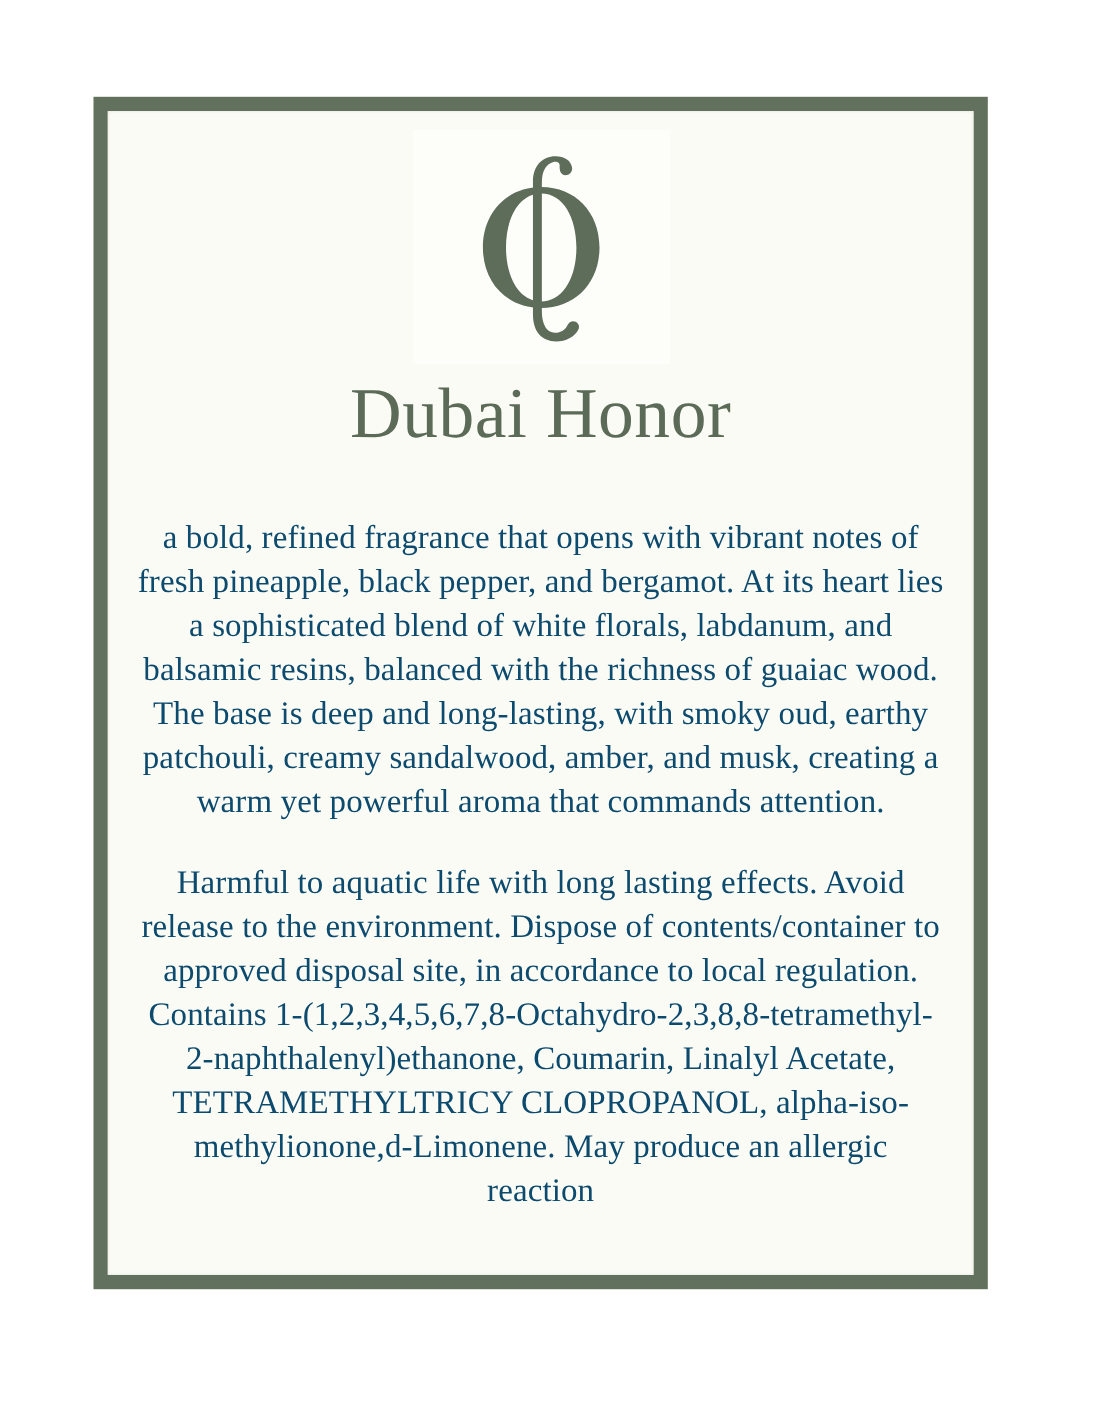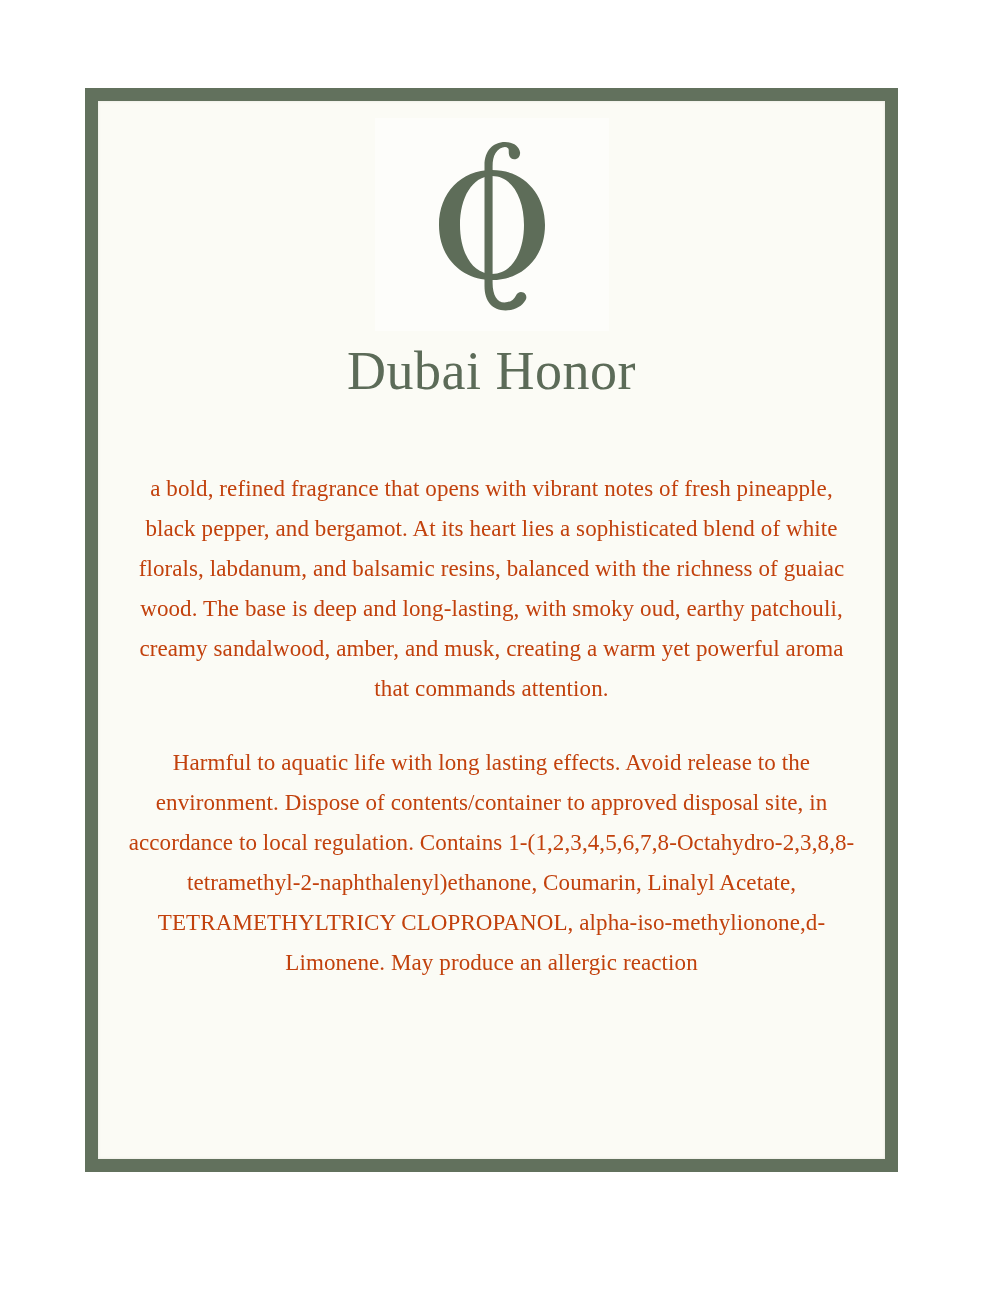--- a/index.html
+++ b/index.html
@@ -56,41 +56,41 @@
 
   
   #product-title {
     position: absolute;
     left: 0;
     right: 0;
     top: 243px;
     text-align: center;
     color: #5c6b58;
     font-family: "Liberation Serif", "DejaVu Serif", serif;
-    font-size: 54px;
+    font-size: 65px;
     line-height: 1.0;
     letter-spacing: 0.5px;
     font-weight: 400;
     white-space: nowrap;
   }
 
   
   #copy-area {
     position: absolute;
     left: 50%;
     transform: translateX(-50%);
     top: 368px;
     width: 735px;
     text-align: center;
   }
 
   .body-paragraph {
-    color: #c2410c;
+    color: #0c4a6e;
     font-family: "Liberation Serif", "DejaVu Serif", serif;
-    font-size: 23px;
+    font-size: 30px;
     line-height: 40px;
     margin: 0;
     text-align: center;
     letter-spacing: 0.1px;
   }
   #safety-paragraph {
     margin-top: 34px;
   }
 </style>
 </head>

